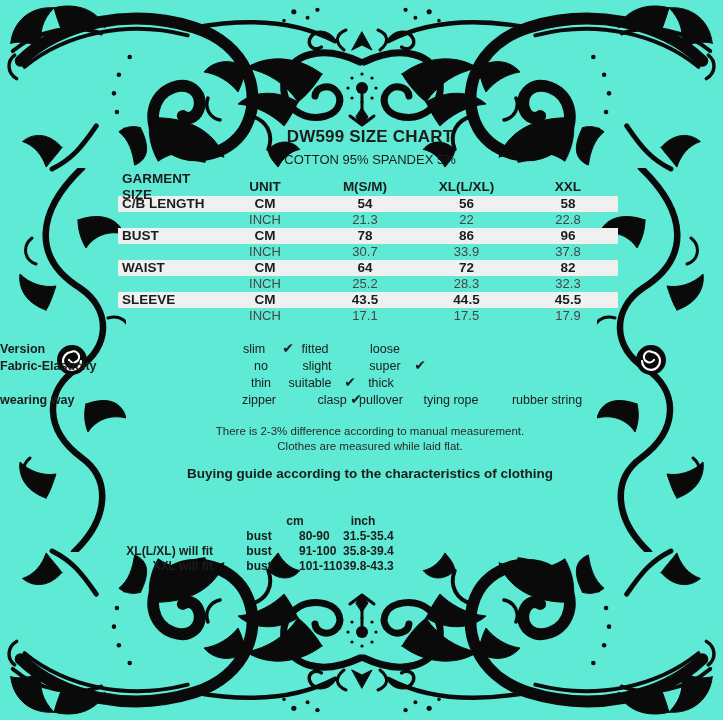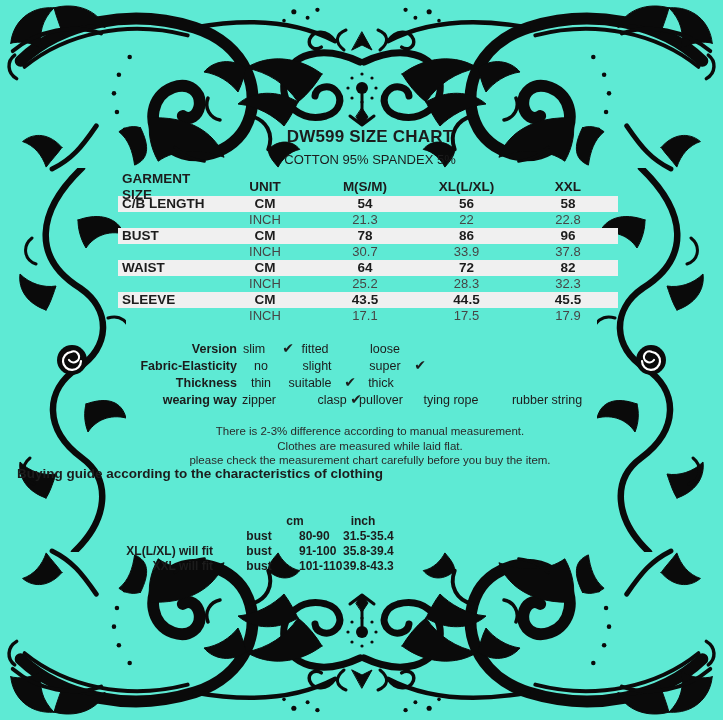--- a/index.html
+++ b/index.html
@@ -29,27 +29,27 @@
   .c-lab{width:97px;text-align:left;padding-left:4px;box-sizing:border-box;font-weight:700;}
   .c-unit{width:100px;text-align:center;}
   .c-m{width:100px;text-align:center;}
   .c-xl{width:103px;text-align:center;}
   .c-xxl{width:100px;text-align:center;}
   .st-cm{font-weight:700;}
   .st-inch{font-weight:400;color:#464646;font-size:13px;}
   
   .attrs{position:absolute;left:0;top:341px;width:723px;font-size:12.5px;}
   .a-row{position:relative;height:17px;}
-  .a-lab{position:absolute;left:0;top:0;width:237px;text-align:right;font-weight:700;line-height:17px;}
+  .a-lab{position:absolute;left:0;top:0;width:237px;font-weight:700;line-height:17px;}
   .a-opt{position:absolute;top:0;transform:translateX(-50%);white-space:nowrap;line-height:17px;}
   .a-chk{position:absolute;top:-1px;transform:translateX(-50%);font-weight:700;font-size:14px;line-height:17px;}
   
   .notes{position:absolute;left:17px;top:424px;width:706px;text-align:center;
          font-size:11.5px;line-height:14.5px;color:#2a2a2a;}
-  .guide{position:absolute;left:17px;top:466px;width:706px;text-align:left;
+  .guide{position:absolute;left:17px;top:466px;width:706px;text-align:center;
          font-size:13.5px;font-weight:700;}
   
   .ftable{position:absolute;left:0;top:513px;width:723px;font-size:12px;font-weight:700;}
   .f-row{position:relative;height:15px;line-height:15px;}
   .f-head{height:16px;line-height:16px;}
   .f-lab{position:absolute;left:0;top:0;width:213px;text-align:right;}
   .f-part{position:absolute;left:259px;top:0;transform:translateX(-50%);}
   .f-cm{position:absolute;left:299px;top:0;}
   .f-in{position:absolute;left:343px;top:0;}
   .f-hcm{position:absolute;left:295px;top:0;transform:translateX(-50%);}
@@ -250,41 +250,39 @@
       <span class="a-opt" style="left:385px">loose</span>
     </div>
     <div class="a-row">
       <span class="a-lab">Fabric-Elasticity</span>
       <span class="a-opt" style="left:261px">no</span>
       <span class="a-opt" style="left:317px">slight</span>
       <span class="a-opt" style="left:385px">super</span>
       <span class="a-chk" style="left:420px">✔</span>
     </div>
     <div class="a-row">
-      <span class="a-lab">Thickness</span>
       <span class="a-opt" style="left:261px">thin</span>
       <span class="a-opt" style="left:310px">suitable</span>
       <span class="a-chk" style="left:350px">✔</span>
       <span class="a-opt" style="left:381px">thick</span>
     </div>
     <div class="a-row">
       <span class="a-lab">wearing way</span>
       <span class="a-opt" style="left:259px">zipper</span>
       <span class="a-opt" style="left:332px">clasp</span>
       <span class="a-chk" style="left:356px">✔</span>
       <span class="a-opt" style="left:381px">pullover</span>
       <span class="a-opt" style="left:451px">tying rope</span>
       <span class="a-opt" style="left:547px">rubber string</span>
     </div>
   </div>
 
   <div class="notes">
     <div>There is 2-3% difference according to manual measurement.</div>
     <div>Clothes are measured while laid flat.</div>
-    <div>please check the measurement chart carefully before you buy the item.</div>
   </div>
   <div class="guide">Buying guide according to the characteristics of clothing</div>
 
   <div class="ftable">
     <div class="f-row f-head">
       <span class="f-hcm">cm</span>
       <span class="f-hin">inch</span>
     </div>
     <div class="f-row">
       <span class="f-part">bust</span>

